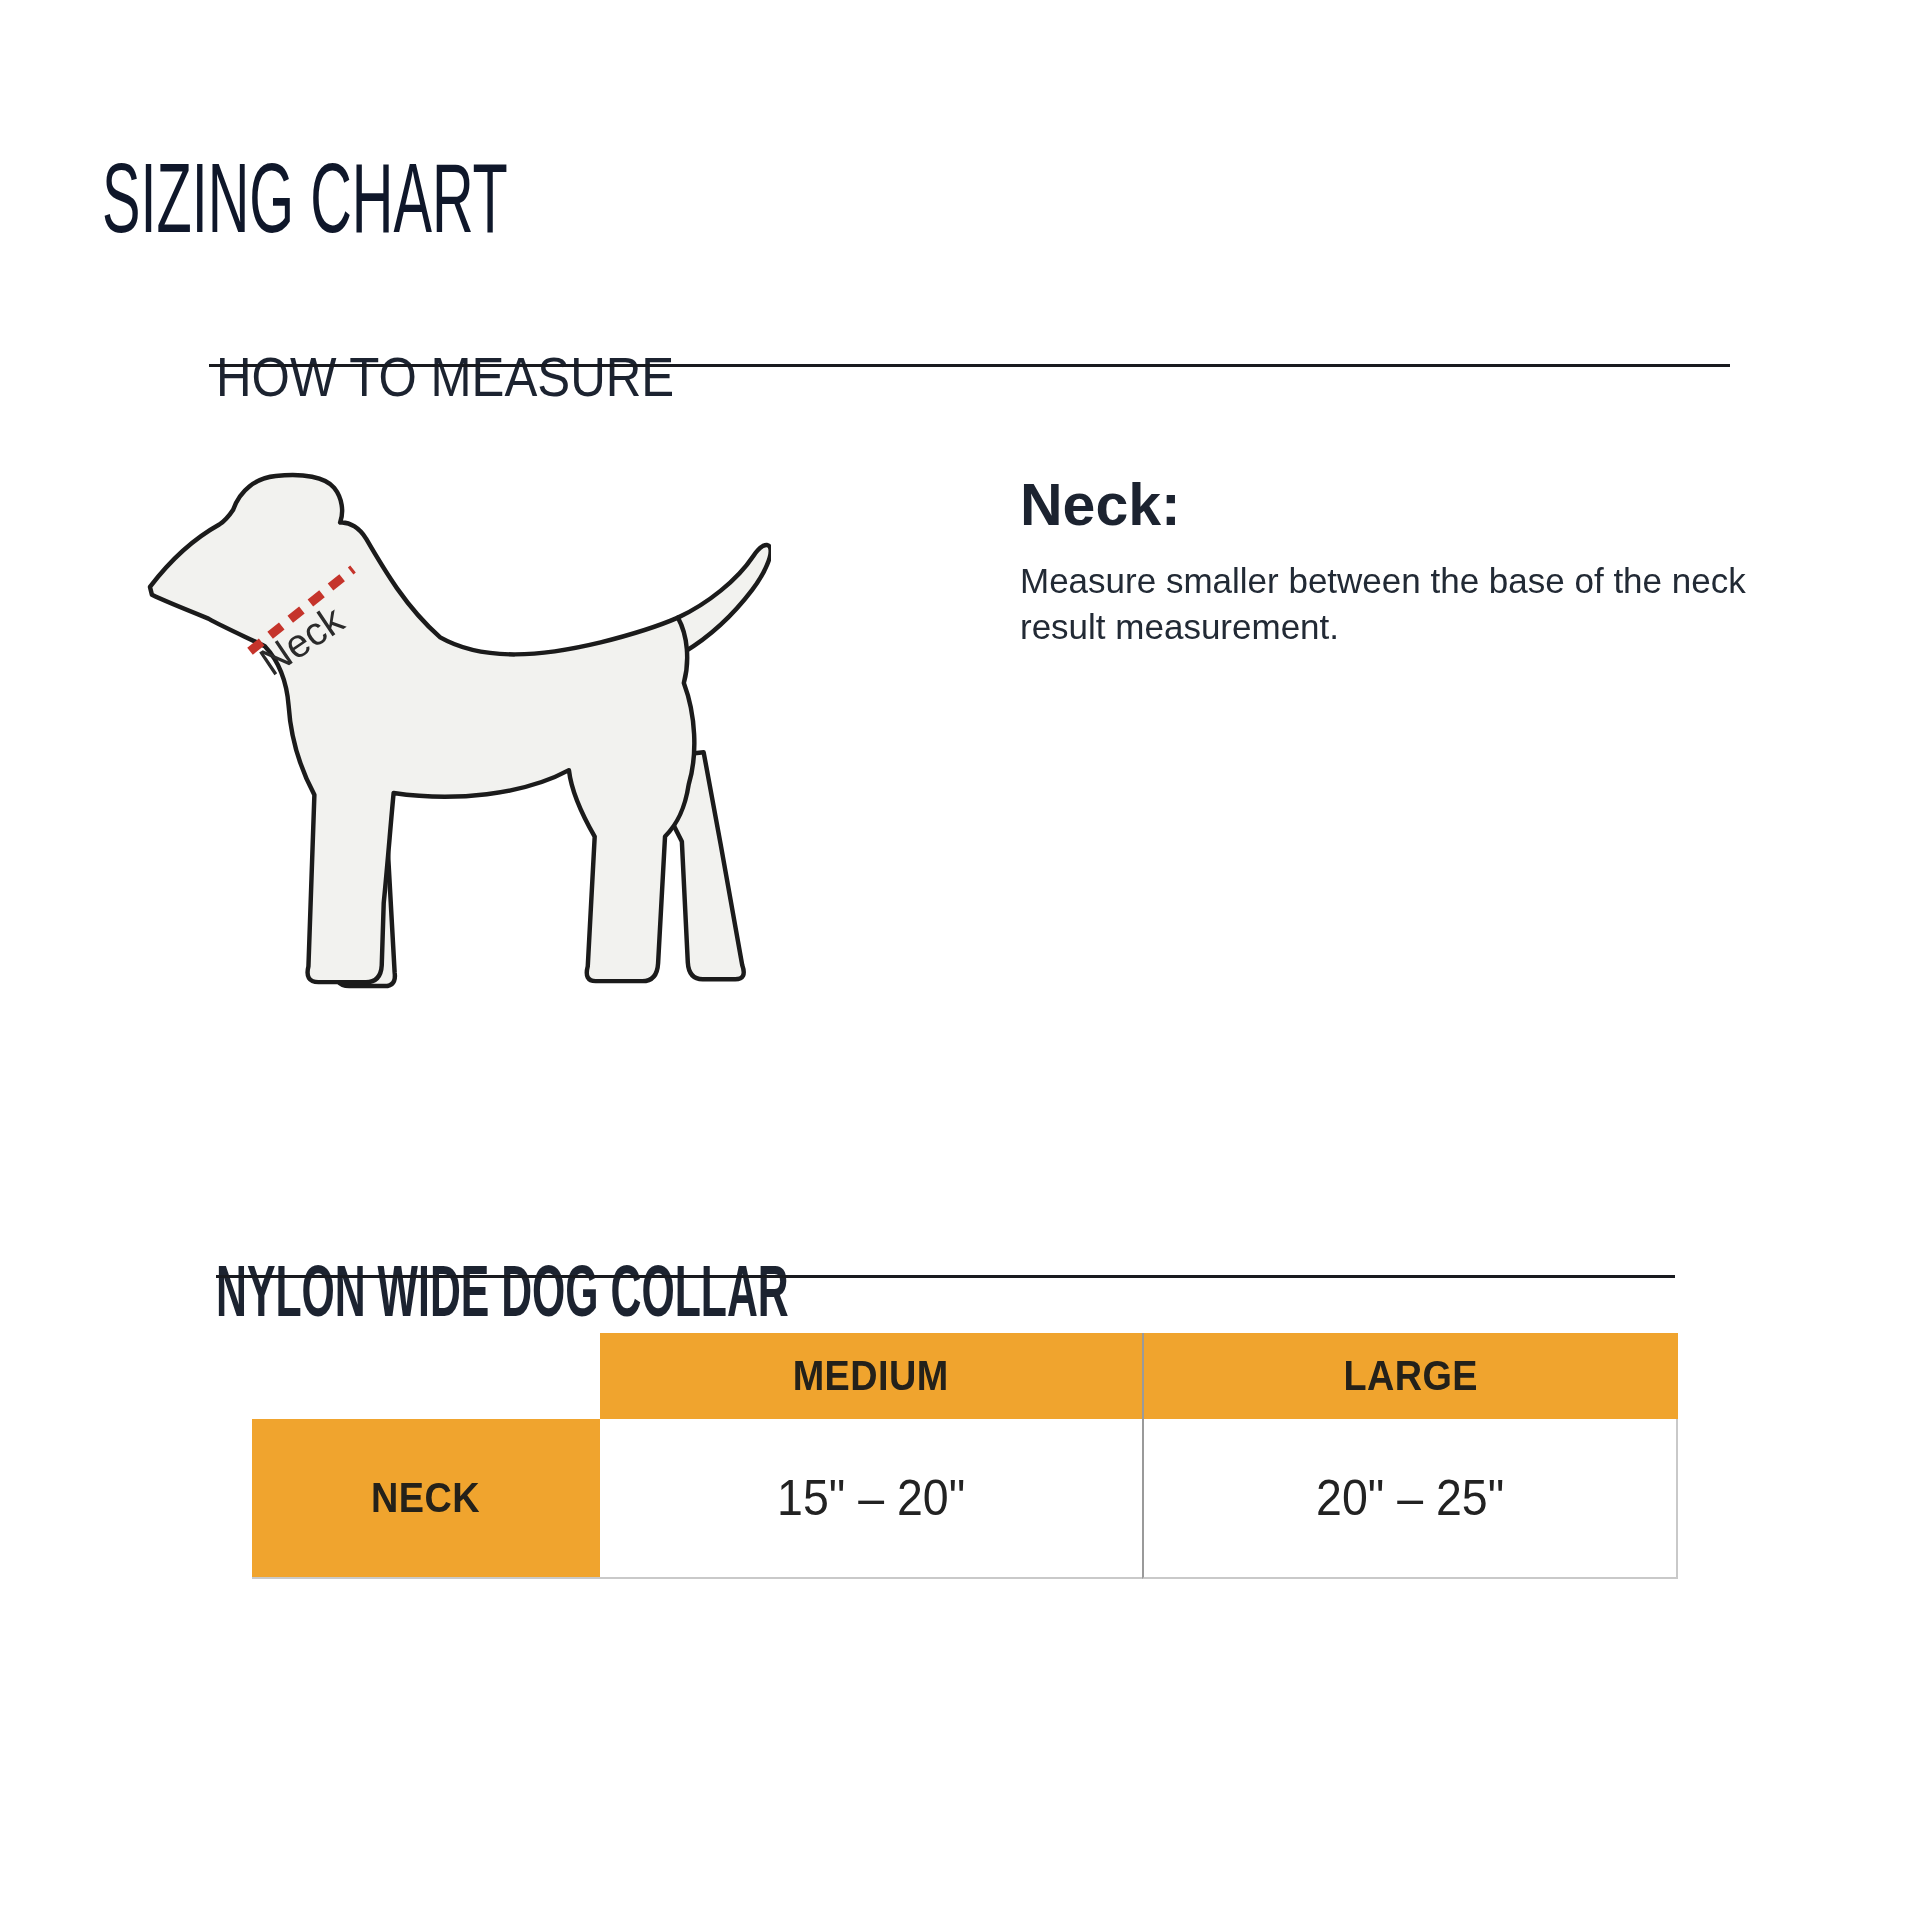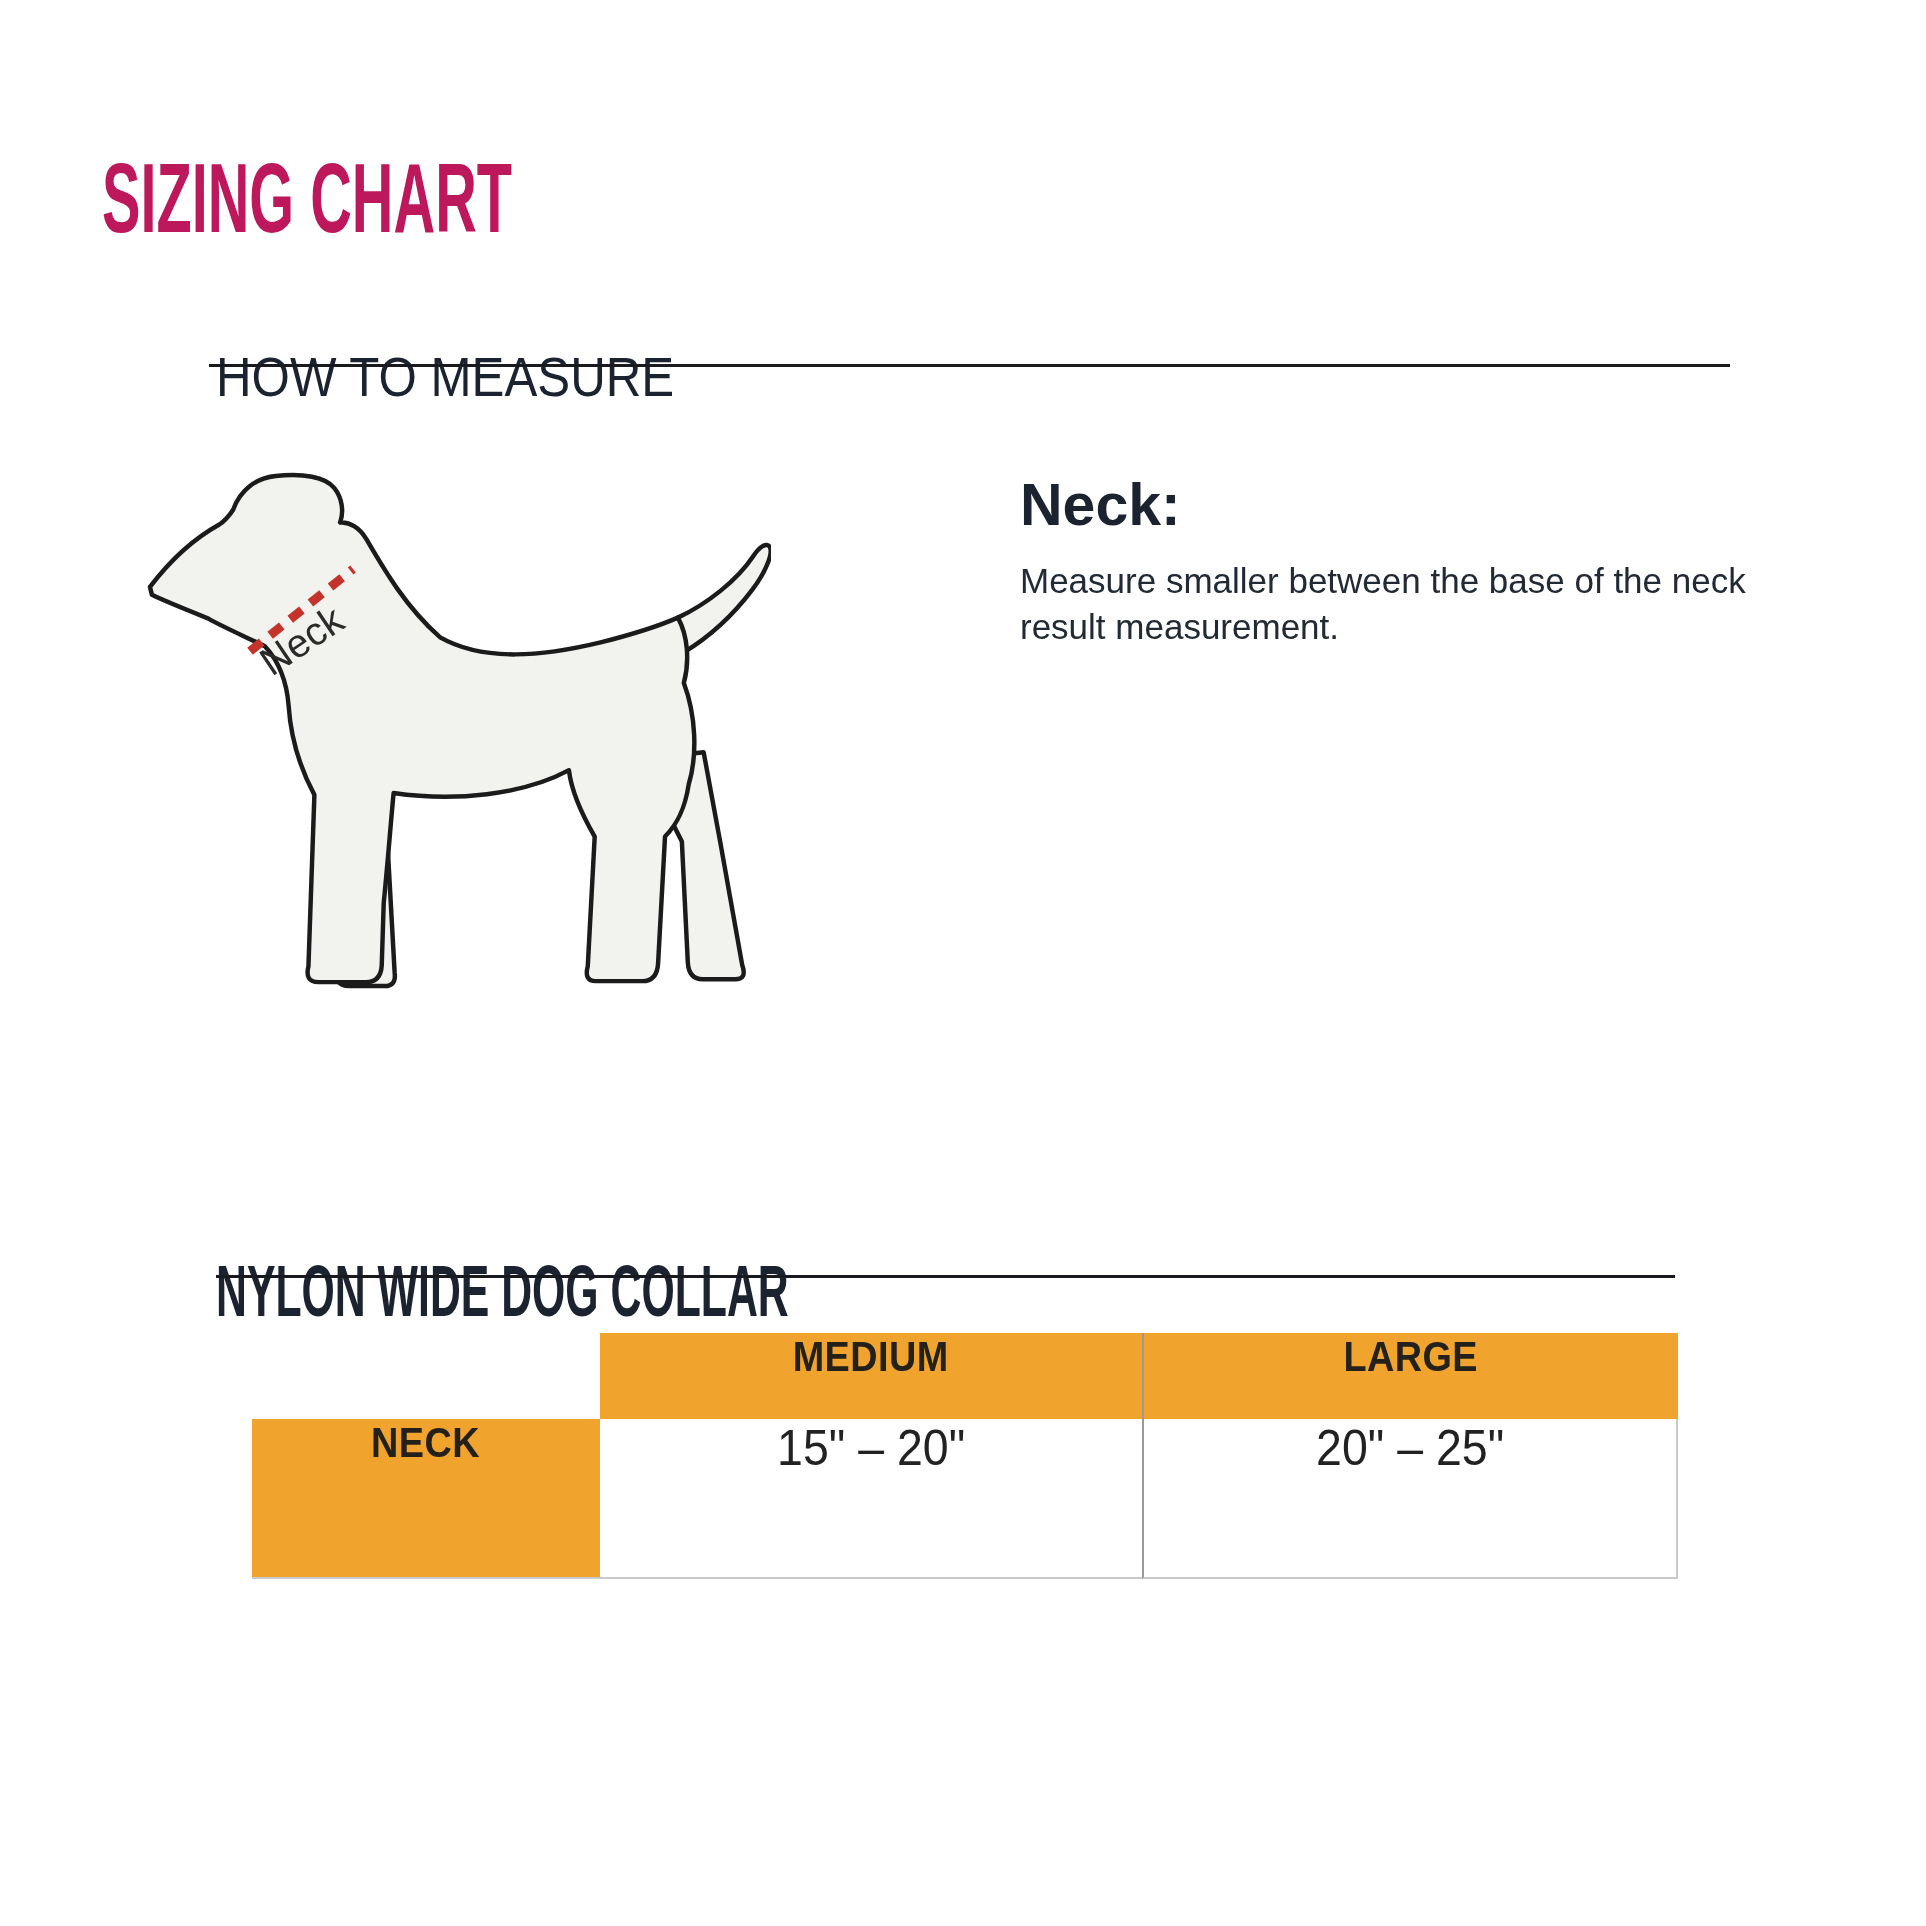--- a/index.html
+++ b/index.html
@@ -7,21 +7,21 @@
     position:relative;
     width:1927px;height:1927px;
     background:#ffffff;
     font-family:"Liberation Sans", sans-serif;
     color:#1e2532;
     overflow:hidden;
   }
   
   .page-title{
     position:absolute;left:102px;top:87px;
-    font-size:93px;font-weight:700;color:#be185d;
+    font-size:93px;font-weight:400;color:#0f172a;
     white-space:nowrap;line-height:1;
   }
   .cond-xtra{display:inline-block;transform:scale(0.62,1.06);transform-origin:left top;}
   
   .htm-heading{
     position:absolute;left:216px;top:300px;
     font-size:56px;font-weight:400;color:#1c2330;
     white-space:nowrap;line-height:1.1;
   }
   .cond-mild{display:inline-block;transform:scale(0.88,1);transform-origin:left top;}
@@ -39,21 +39,21 @@
     font-size:69px;font-weight:700;color:#1c2330;
     white-space:nowrap;line-height:1;
   }
   .rule-collar{left:216px;top:1275px;width:1459px;}
   .size-table{
     position:absolute;left:252px;top:1333px;
     display:grid;
     grid-template-columns:348px 542px 536px;
     grid-template-rows:86px 160px;
   }
-  .cell{display:flex;justify-content:center;box-sizing:border-box;}
+  .cell{display:flex;align-items:center;justify-content:center;box-sizing:border-box;}
   .orange{background:#F0A42E;}
   .colsep{border-left:2px solid #9a9a9a;}
   .hdr-text{font-size:42px;font-weight:700;color:#24211a;letter-spacing:0.5px;}
   .hdr-text span{display:inline-block;transform:scale(0.9,1);}
   .val{background:#ffffff;border-bottom:2px solid #c9c9c9;font-size:50px;color:#222222;}
   .val span{display:inline-block;transform:scale(0.93,1);}
   .val-last{border-right:2px solid #c9c9c9;}
   .neck-cell{border-bottom:2px solid #c9c9c9;}
 </style>
 </head>

